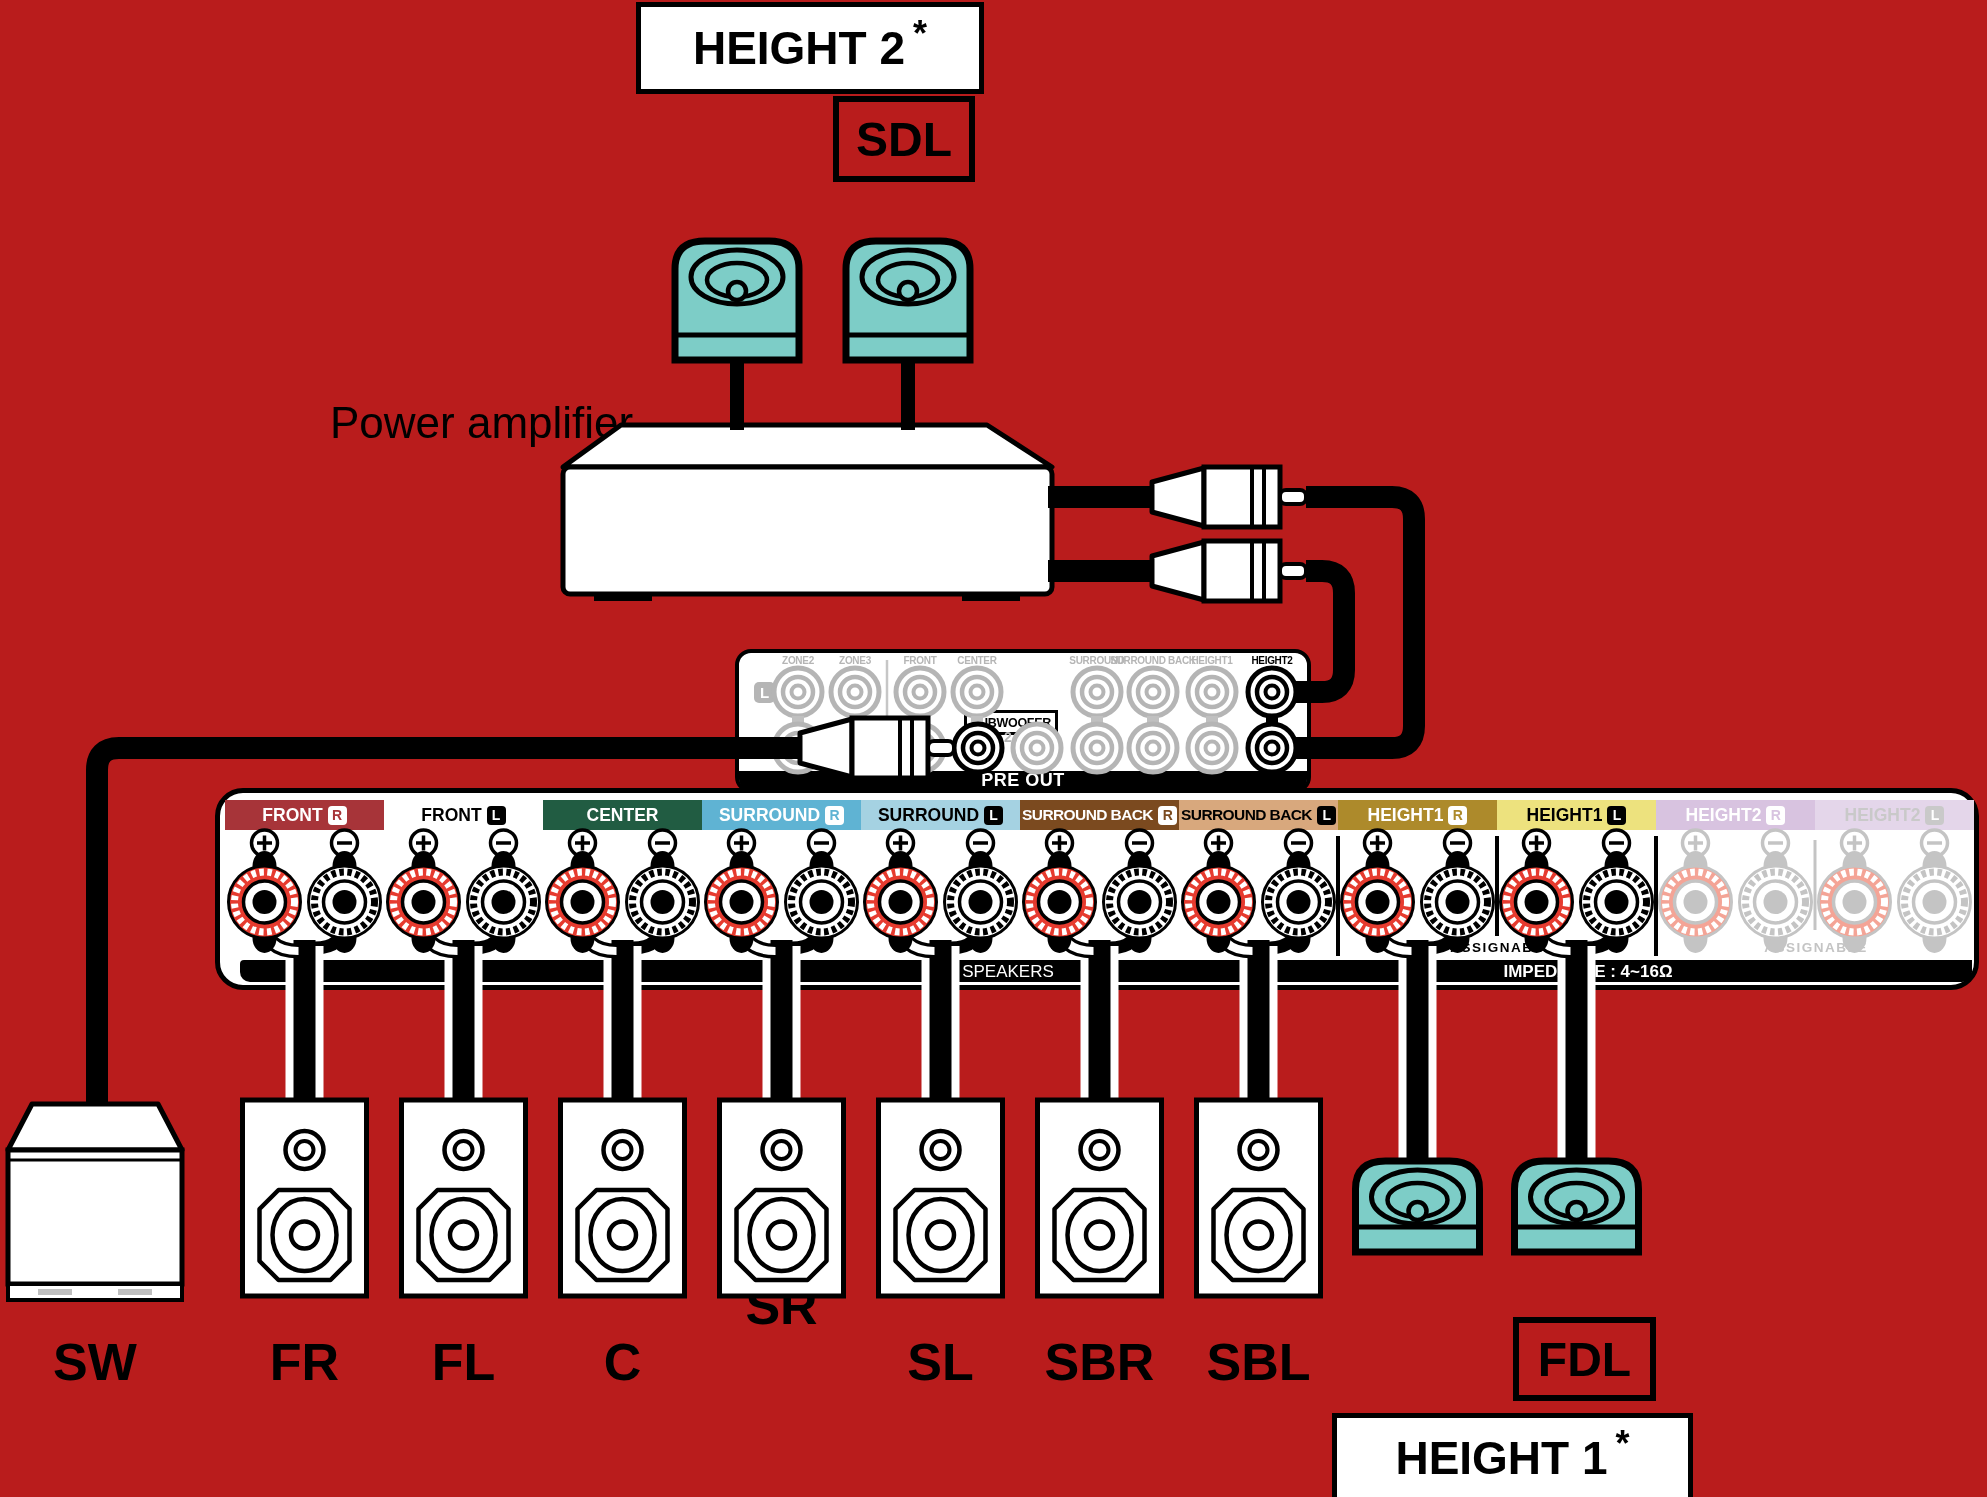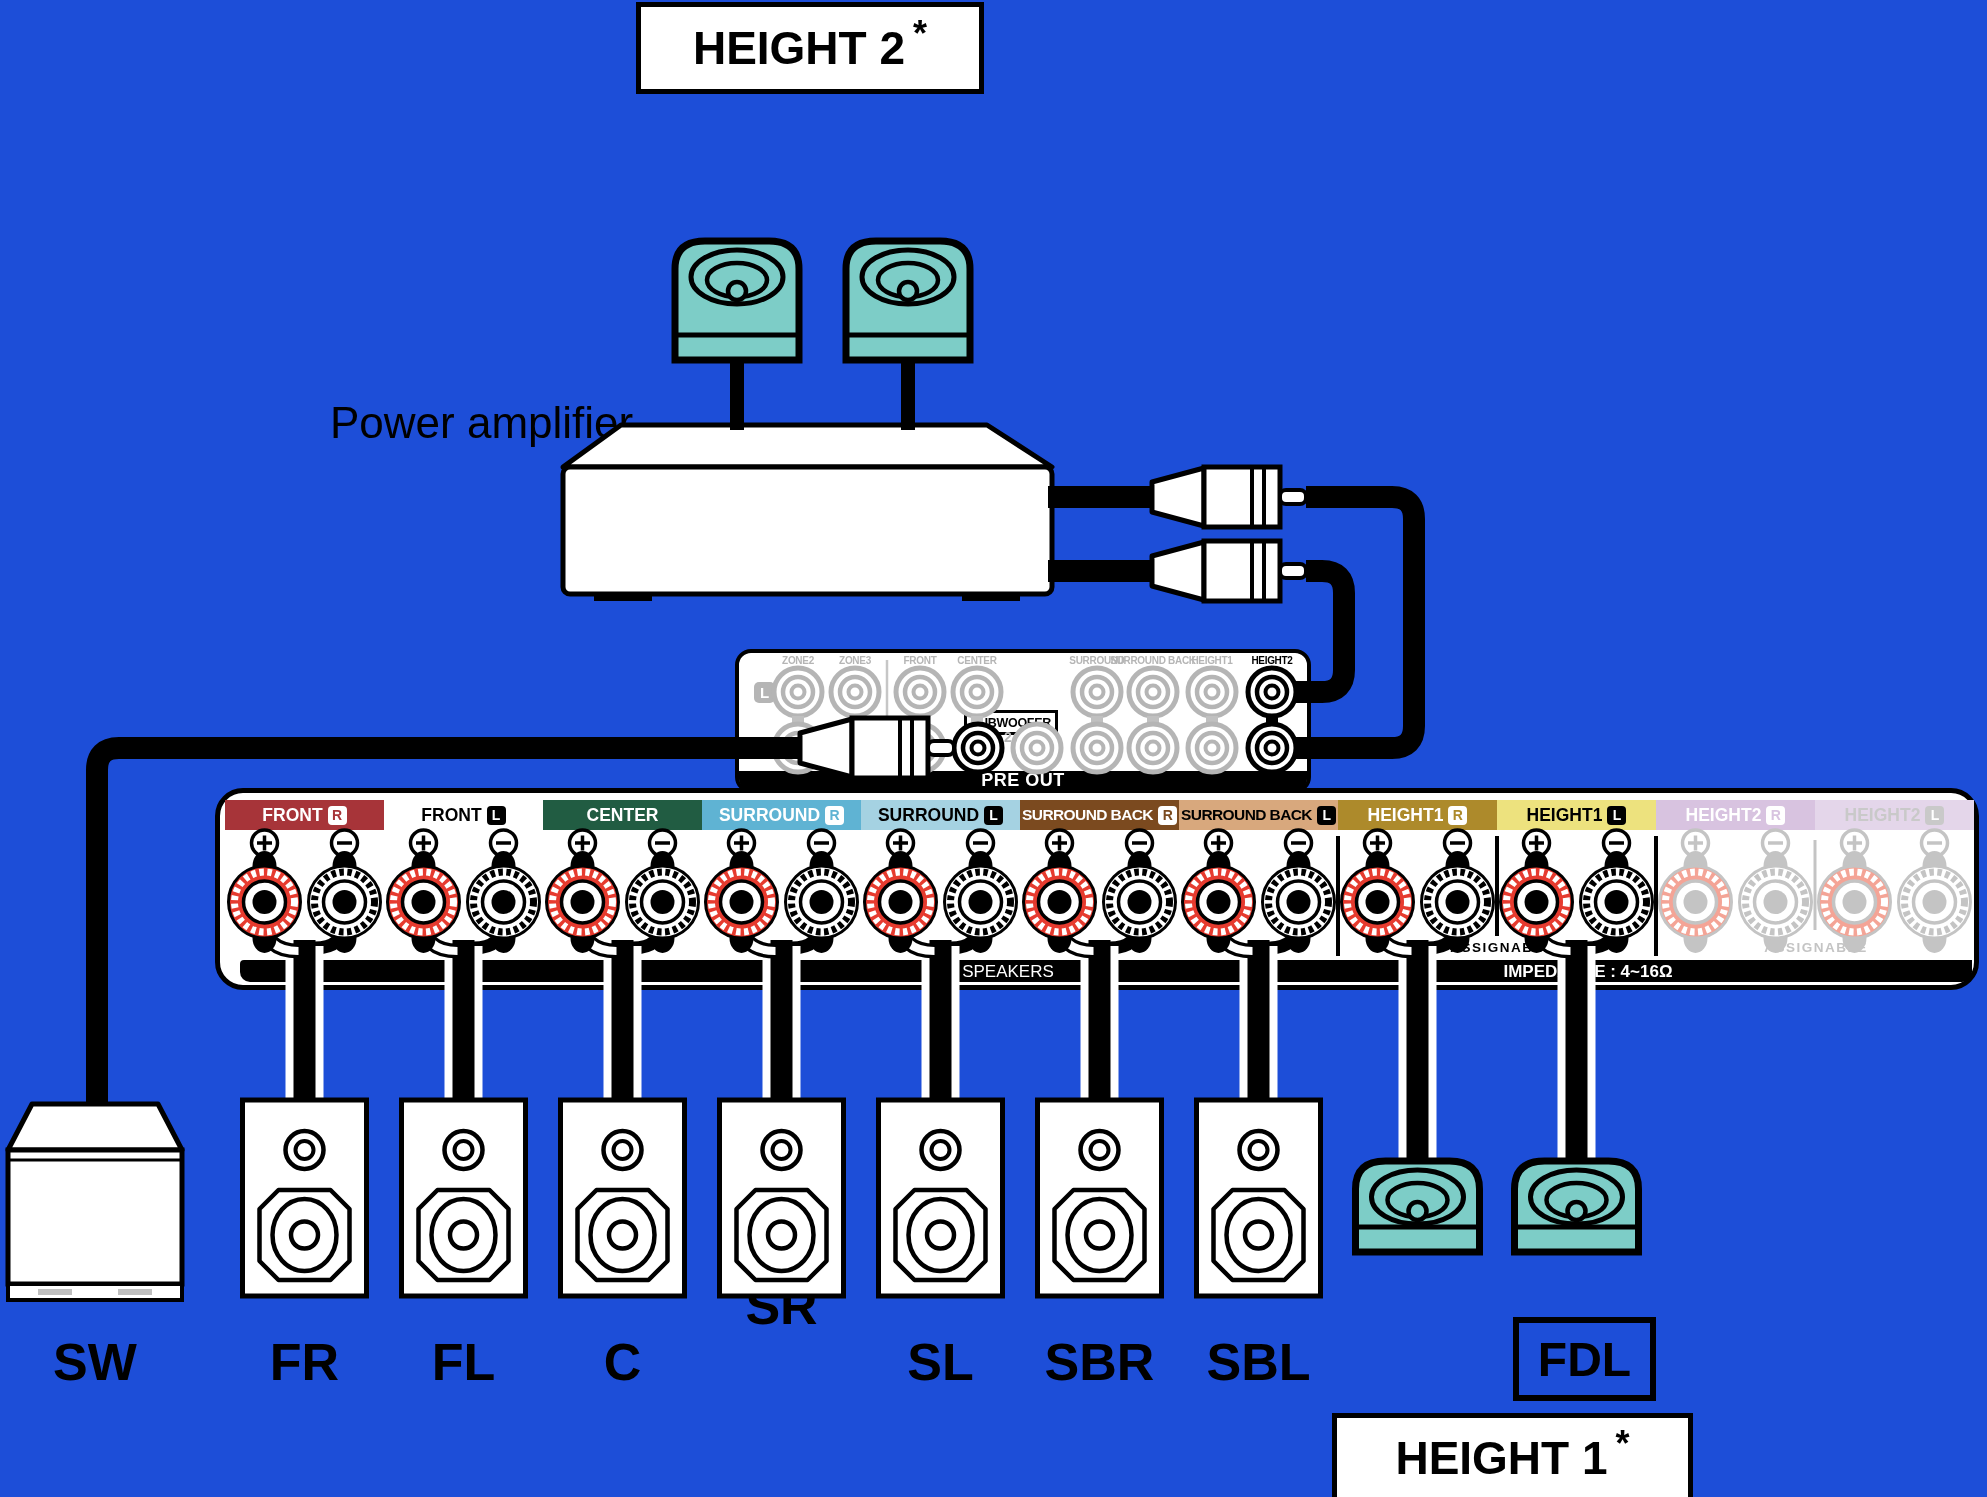--- a/index.html
+++ b/index.html
@@ -1,16 +1,16 @@
 <!DOCTYPE html>
 <html><head>
 <meta charset="utf-8">
 <style>
   html,body{margin:0;padding:0;background:#fff}
-  .canvas{position:relative;width:1987px;height:1497px;background:#1d4ed8;
+  .canvas{position:relative;width:1987px;height:1497px;background:#b91c1c;
     font-family:"Liberation Sans",sans-serif;overflow:hidden}
   .abs{position:absolute}
   .box-label{position:absolute;background:#fff;border:5px solid #000;
     display:flex;align-items:center;justify-content:center;
     font-weight:bold;font-size:46px;color:#000;white-space:nowrap}
   .asterisk{font-size:36px;margin-left:8px;transform:translateY(-14px);display:inline-block}
   .tag{position:absolute;border:6px solid #000;display:flex;align-items:center;justify-content:center;
     font-weight:bold;font-size:48px;color:#000}
   .plain-text{position:absolute;color:#000;white-space:nowrap}
   .panel{position:absolute;background:#fff;border:4px solid #000;border-radius:16px;box-sizing:border-box}
@@ -30,20 +30,23 @@
 </head>
 <body>
 
 <div class="canvas">
 
   <div class="box-label" style="left:636px;top:2px;width:338px;height:82px">
     <span>HEIGHT 2</span>
     <span class="asterisk">*</span>
   </div>
 
+  <div class="tag" id="tag-sdl" style="left:833px;top:96px;width:130px;height:74px">
+    <span>SDL</span>
+    </div>
 
   <div class="plain-text" style="left:330px;top:398px;font-size:44px">Power amplifier</div>
 
   <div class="panel z2" style="left:735px;top:649px;width:576px;height:144px"></div>
   <div class="abs z3" style="left:754px;top:682px;width:21px;height:21px;background:#B5B5B5;border-radius:5px;
        display:flex;align-items:center;justify-content:center;color:#fff;font-weight:bold;font-size:15px">L</div>
   <div id="preout-labels">
       <div class="jlabel z3" style="left:798px;top:655px;color:#B5B5B5">ZONE2</div>
       <div class="jlabel z3" style="left:855px;top:655px;color:#B5B5B5">ZONE3</div>
       <div class="jlabel z3" style="left:920px;top:655px;color:#B5B5B5">FRONT</div>

